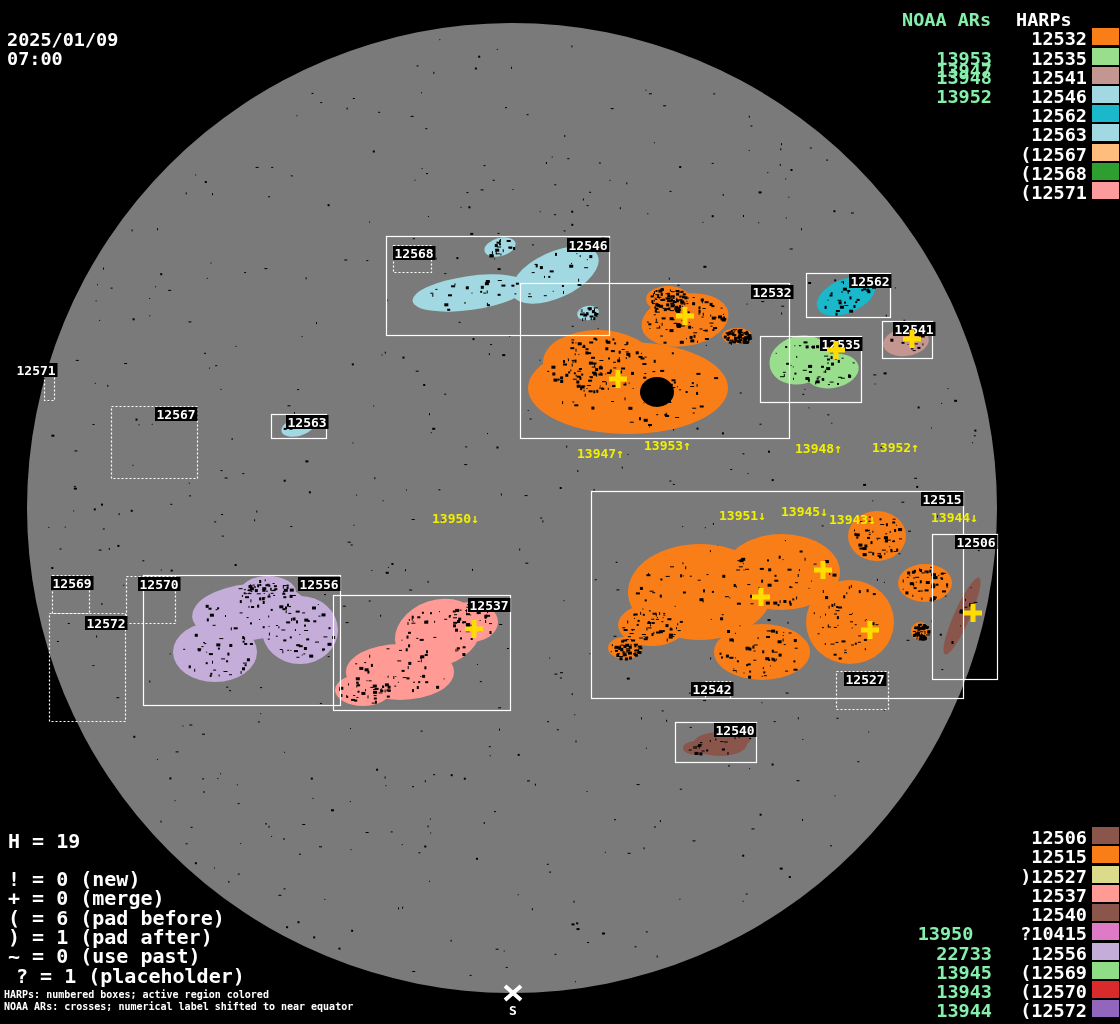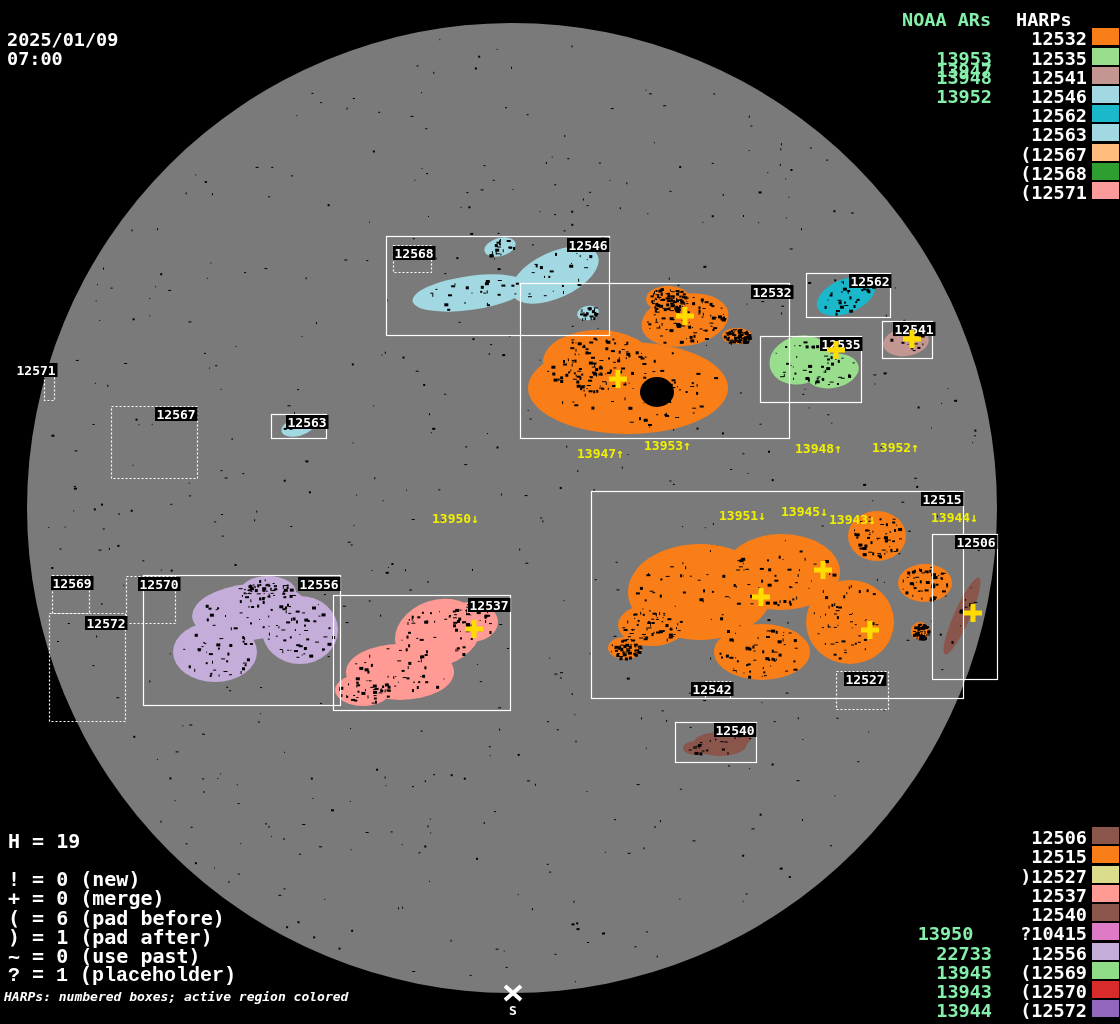--- a/index.html
+++ b/index.html
@@ -7,21 +7,21 @@
          font-family:"DejaVu Sans Mono",monospace;font-weight:bold;color:#fff;}
   .stage svg{position:absolute;left:0;top:0;}
   .abs{position:absolute;white-space:pre;line-height:1;}
   .t-app{font-size:22px;}
   .t-sub{font-size:18.5px;}
   .leg{font-size:18.5px;}
   .leg-noaa{color:#86efac;}
   .leg-harp{color:#fff;text-align:right;}
   .swatch{position:absolute;width:27px;height:17px;}
   .stats{font-size:20px;}
-  .foot{font-size:13px;font-style:italic;}
+  .foot{font-size:10px;}
 </style>
 </head>
 <body>
 
 <div class="stage">
 
   <svg id="scene" width="1120" height="1024" viewBox="0 0 1120 1024">
       <rect x="0" y="0" width="1120" height="1024" fill="#000000"></rect>
       <circle cx="512" cy="508" r="485" fill="#7A7A7A"></circle>
       <g fill="#000000">
@@ -2271,17 +2271,18 @@
       <div class="swatch" style="left: 1092px; top: 1000.25px; background: rgb(147, 102, 190);"></div>
     </div>
 
   <div class="abs stats" style="left:8px;top:831px">H = 19</div>
   <div id="flags">
       <div class="abs stats" style="left: 8px; top: 869px;">! = 0 (new)</div>
       <div class="abs stats" style="left: 8px; top: 888.3px;">+ = 0 (merge)</div>
       <div class="abs stats" style="left: 8px; top: 907.6px;">( = 6 (pad before)</div>
       <div class="abs stats" style="left: 8px; top: 926.9px;">) = 1 (pad after)</div>
       <div class="abs stats" style="left: 8px; top: 946.2px;">~ = 0 (use past)</div>
-      <div class="abs stats" style="left: 8px; top: 965.5px; font-family: Liberation Mono, monospace;">? = 1 (placeholder)</div>
+      <div class="abs stats" style="left: 16px; top: 965.5px;">? = 1 (placeholder)</div>
     </div>
 
   <div class="abs foot" style="left:4px;top:990px">HARPs: numbered boxes; active region colored</div>
+  <div class="abs foot" style="left:4px;top:1002px">NOAA ARs: crosses; numerical label shifted to near equator</div>
 </div>
 
 </body></html>

